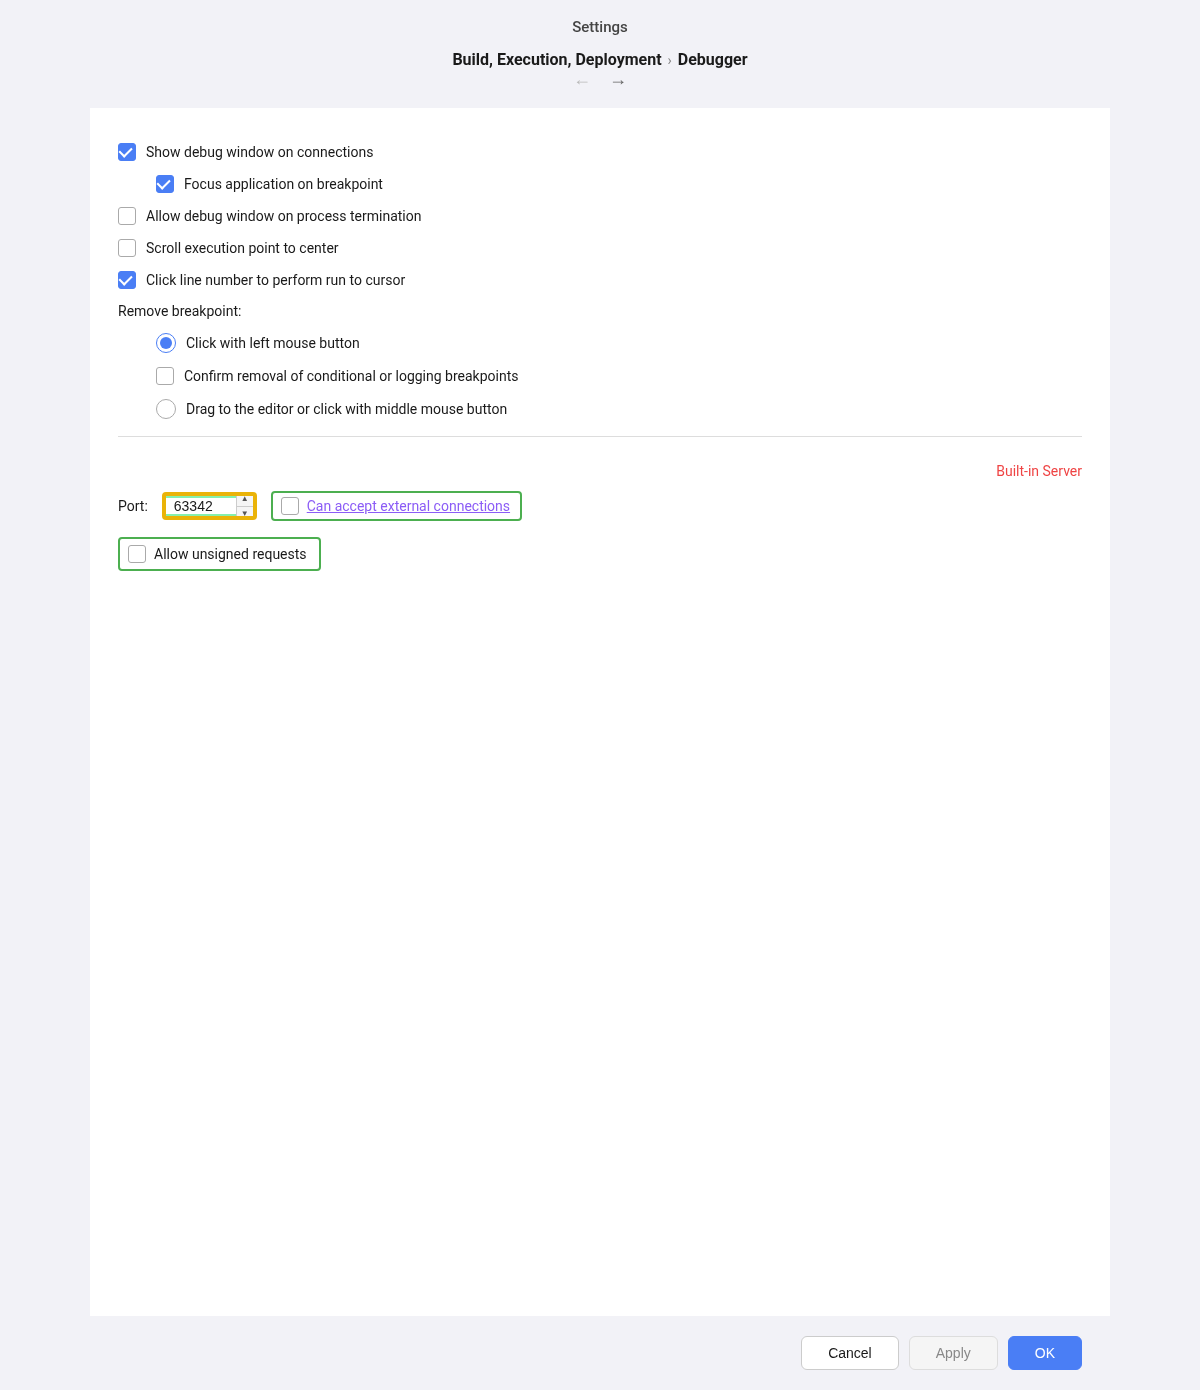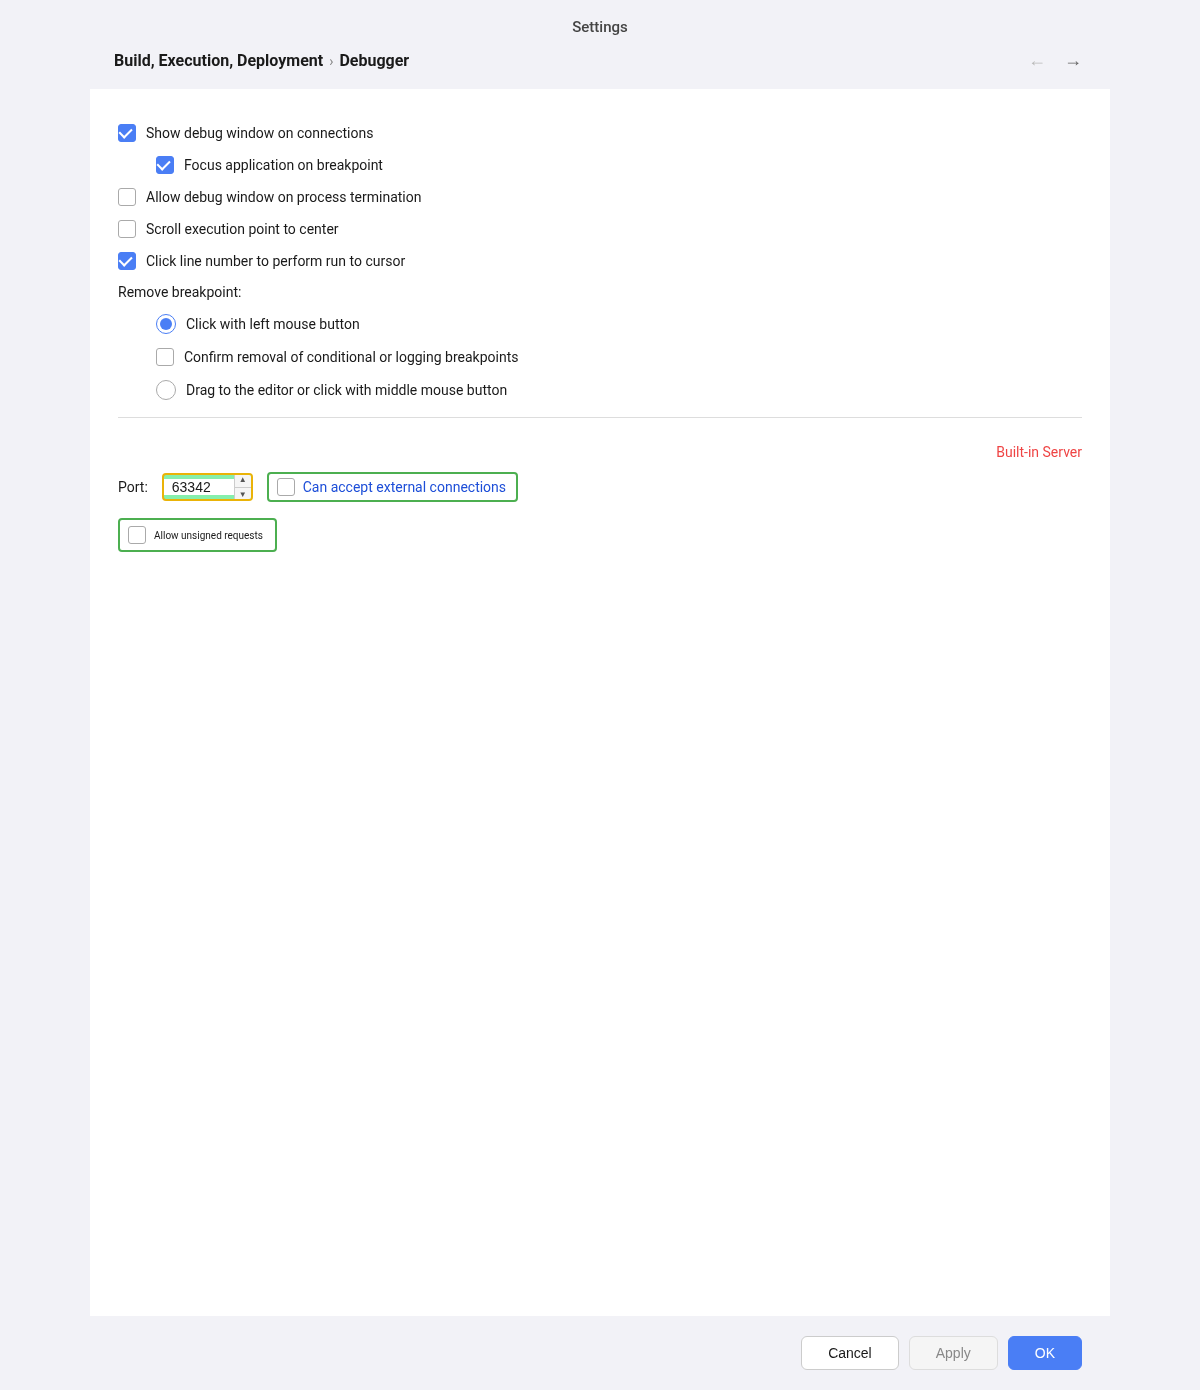--- a/index.html
+++ b/index.html
@@ -28,20 +28,21 @@
       font-weight: 500;
       color: #444;
       padding: 18px 0 14px 0;
     }
 
     .breadcrumb-row {
       display: flex;
       align-items: center;
       justify-content: space-between;
       padding: 0 24px 18px 24px;
+      flex-direction: column;
     }
 
     .breadcrumb {
       display: flex;
       align-items: center;
       gap: 6px;
       font-size: 16px;
       font-weight: 700;
       color: #1a1a1a;
     }
@@ -180,21 +181,21 @@
     }
 
     .port-label {
       font-size: 14px;
       color: #1a1a1a;
     }
 
     .port-input-wrapper {
       display: flex;
       align-items: center;
-      border: 2px solid #eab308;
+      border: 4px solid #eab308;
       border-radius: 4px;
       background: #86efac;
       overflow: hidden;
       height: 28px;
     }
 
     .port-input {
       border: none;
       outline: none;
       padding: 0 8px;
@@ -232,36 +233,37 @@
       display: flex;
       align-items: center;
       gap: 8px;
       border: 2px solid #4caf50;
       border-radius: 4px;
       padding: 4px 10px 4px 8px;
     }
 
     .external-connections-label {
       font-size: 14px;
-      color: #1d4ed8;
+      color: #8b5cf6;
+      text-decoration: underline;
     }
 
     .allow-unsigned-wrapper {
       display: flex;
       align-items: center;
       gap: 8px;
       border: 2px solid #4caf50;
       border-radius: 4px;
       padding: 6px 12px 6px 8px;
       width: fit-content;
       margin-top: 8px;
     }
 
     .allow-unsigned-label {
-      font-size: 10px;
+      font-size: 14px;
       color: #1a1a1a;
     }
 
     .footer {
       display: flex;
       justify-content: flex-end;
       align-items: center;
       gap: 10px;
       padding: 20px 28px;
       background: #f2f2f7;

